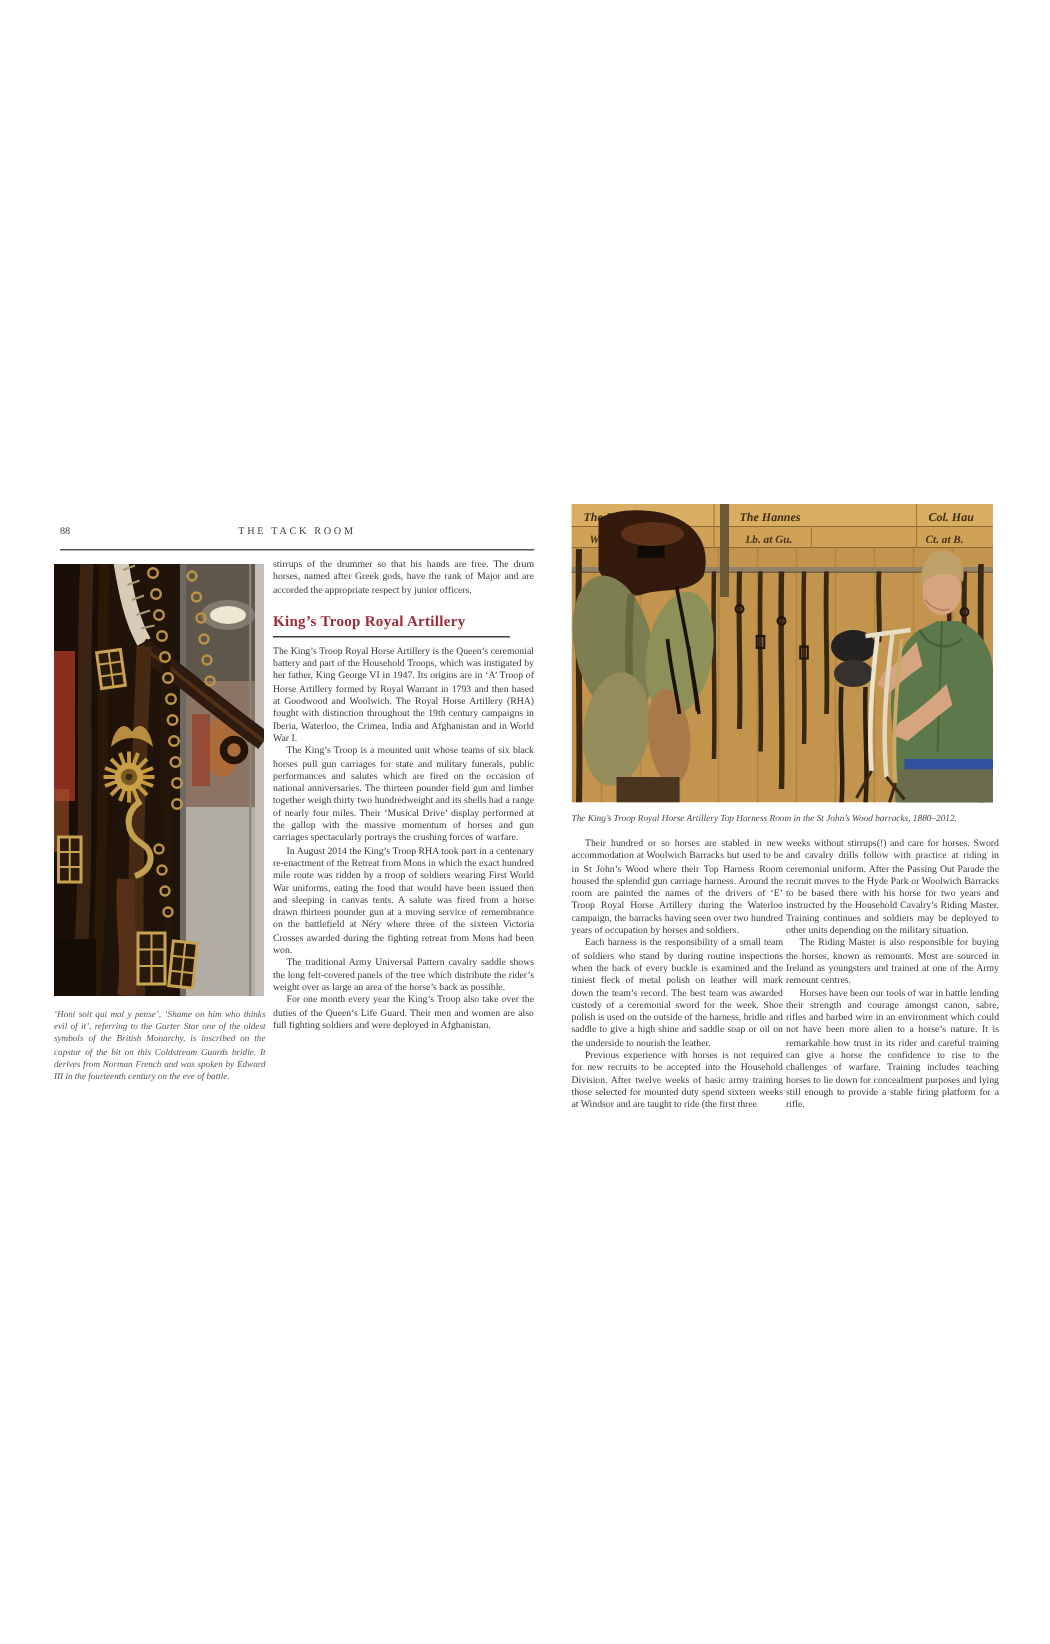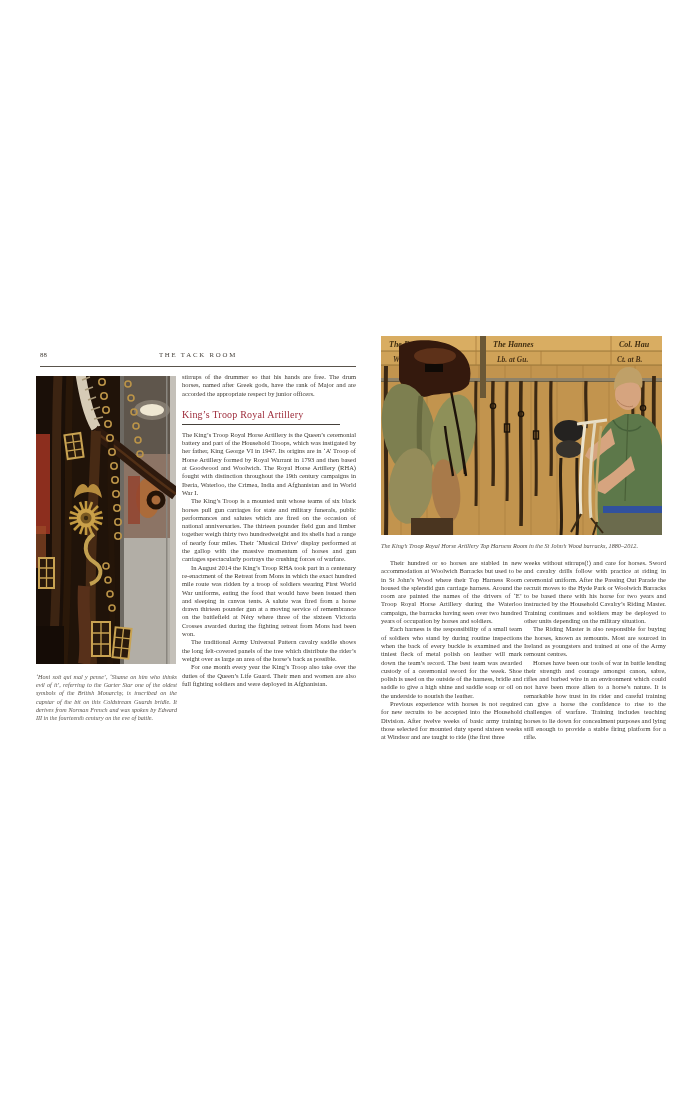--- a/index.html
+++ b/index.html
@@ -21,21 +21,21 @@
     font-size:6.1px;line-height:8.2px;font-style:italic;color:#56514a;
     text-align:justify;
   }
   .lp-col{left:182px;top:373px;width:174px;}
   .body-p{
     font-size:6.5px;line-height:8.3px;text-align:justify;color:#3a352e;
   }
   .ind{text-indent:9px;}
   .section-heading{
     margin:11px 0 6px 0;padding-bottom:4px;width:158px;
-    font-size:10px;font-weight:normal;letter-spacing:.2px;color:#9d2b3a;
+    font-size:10px;font-weight:bold;letter-spacing:.2px;color:#9d2b3a;
     border-bottom:1.3px solid #45403a;
   }
   
   .harness-photo{left:381px;top:336px;width:281px;height:199px;}
   .photo-caption{
     left:381px;top:542px;width:284px;
     font-size:6.2px;font-style:italic;color:#4c473f;
   }
   .rp-col1{left:381px;top:559px;width:141px;}
   .rp-col2{left:524px;top:559px;width:142px;}

